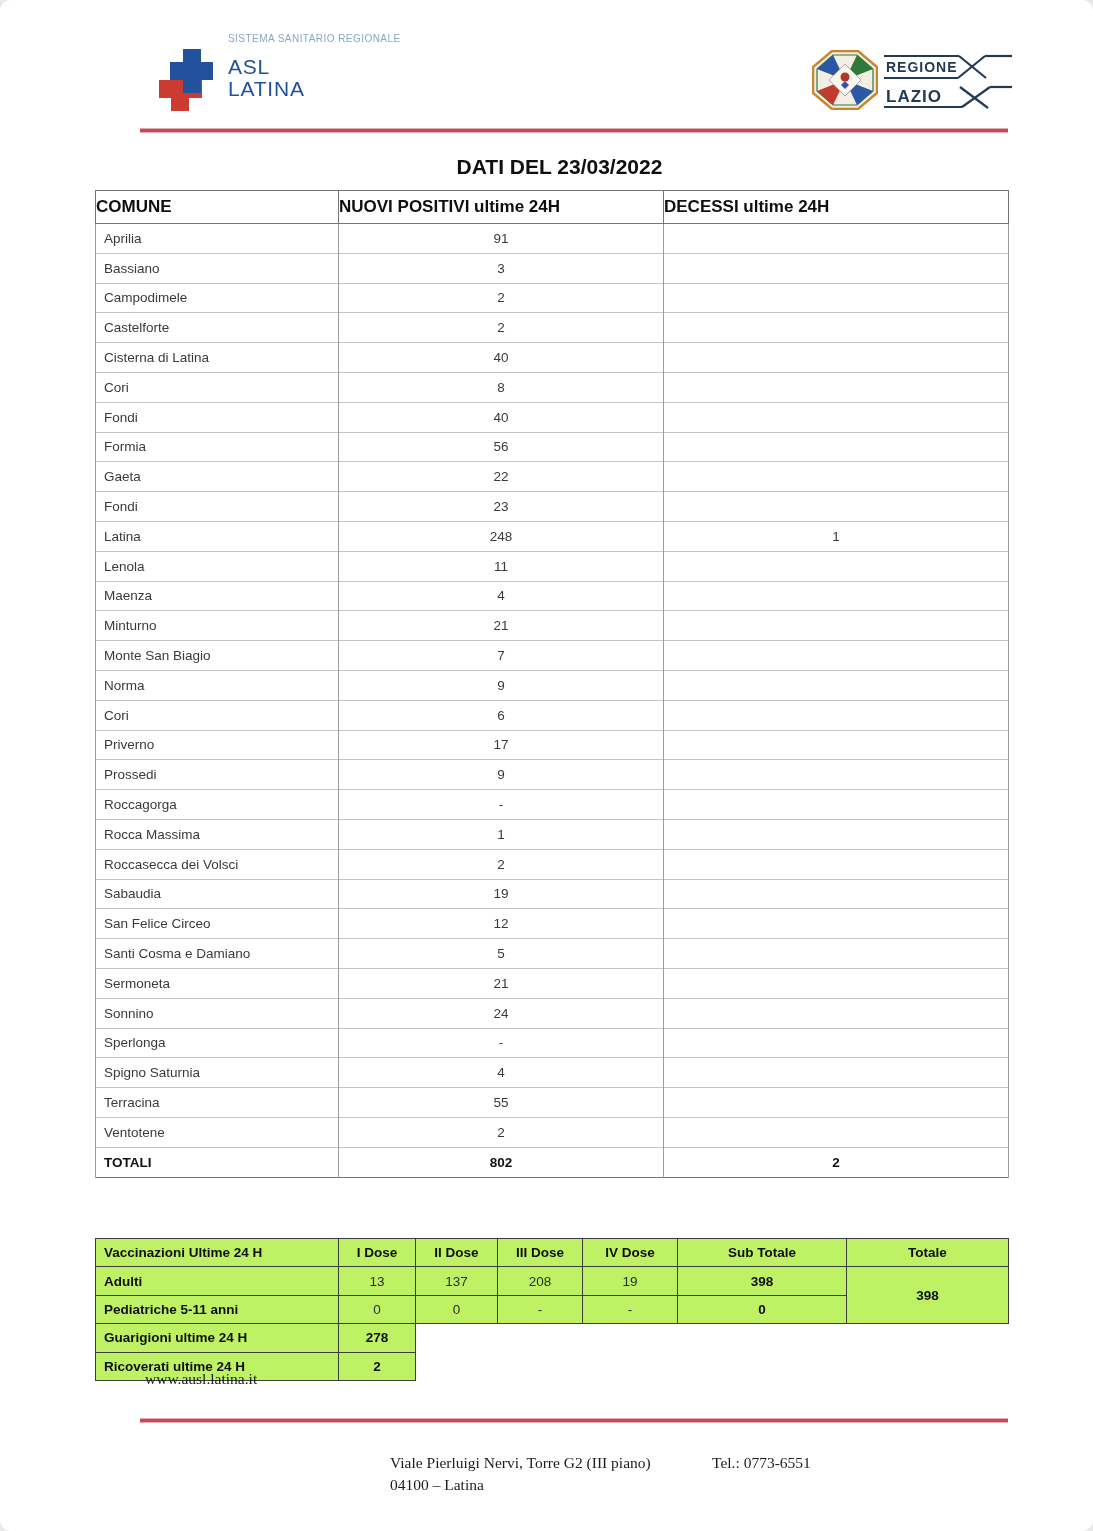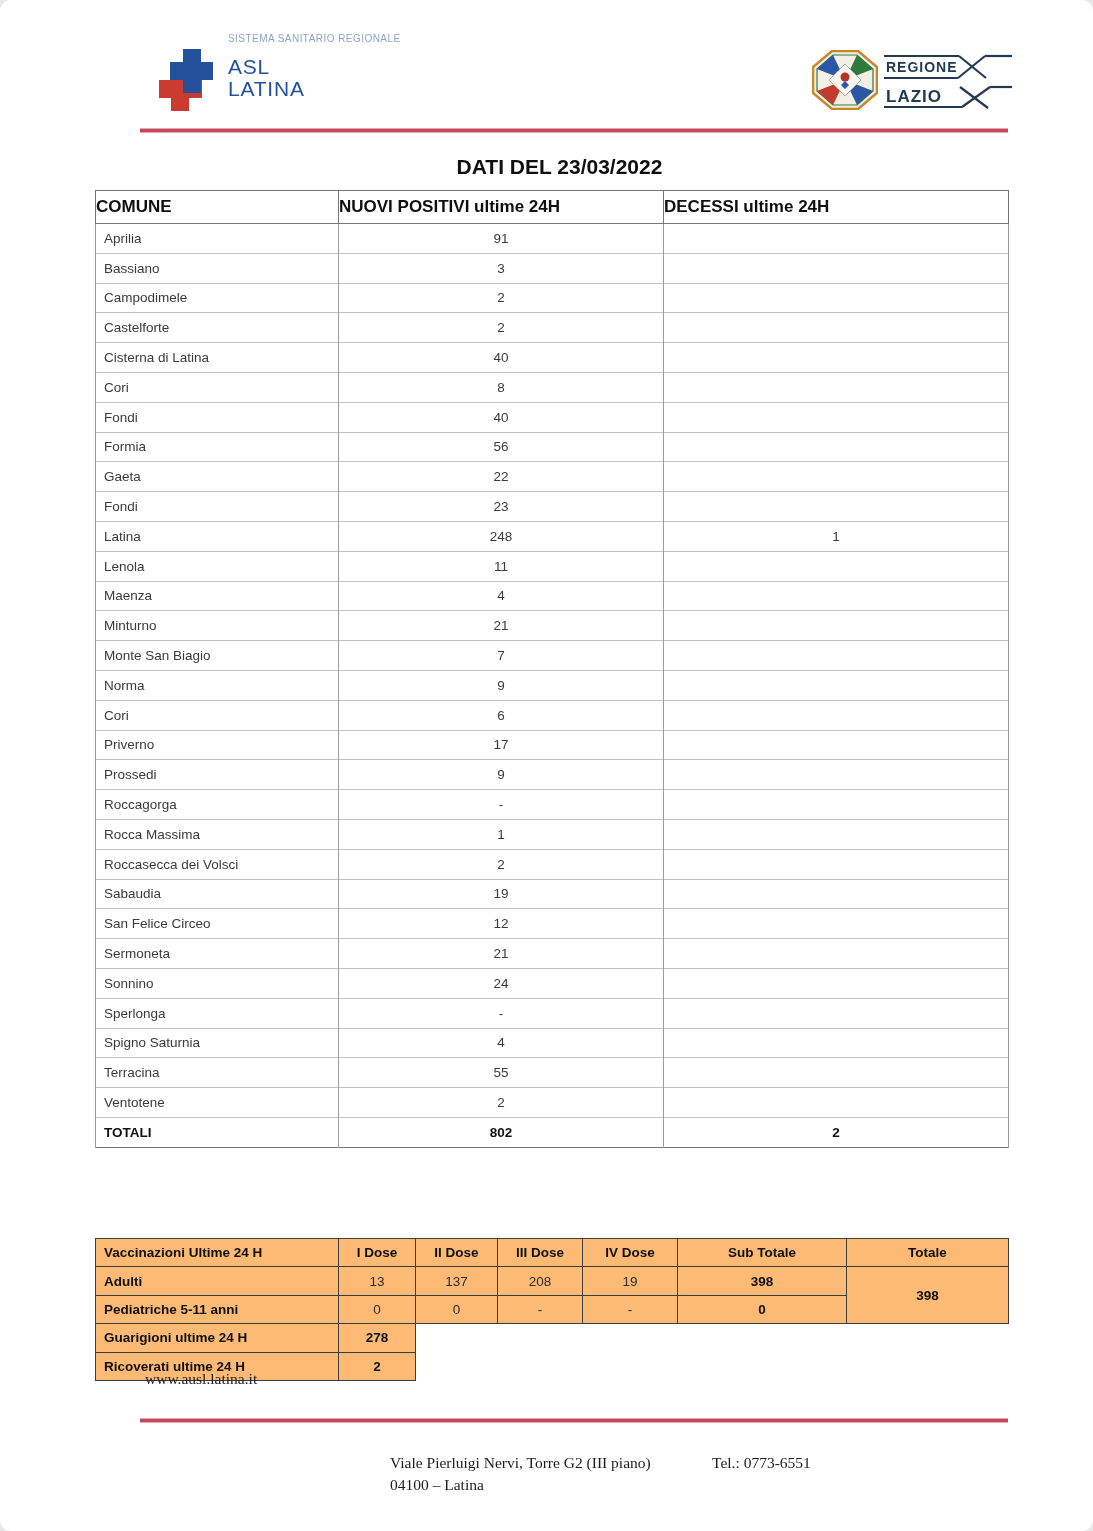--- a/index.html
+++ b/index.html
@@ -28,21 +28,21 @@
   
   table{border-collapse:collapse;table-layout:fixed;}
   .main-table{position:absolute;left:95px;top:190px;width:913px;font-size:13.5px;border:1.5px solid #767676;}
   .main-table th{height:32px;font-size:17px;font-weight:700;color:#0f0f0f;border:1.2px solid #767676;background:#fff;text-align:left;padding:0;}
   .main-table td{height:28.8px;border-left:1px solid #9c9c9c;border-right:1px solid #9c9c9c;border-top:1px solid #c3c3c3;color:#3a3a3a;padding:0;}
   .main-table td.c-name{text-align:left;padding-left:8px;}
   .main-table td.c-val{text-align:center;}
   .main-table tr.totals-row td{font-weight:700;color:#111;}
   
   .vax-table{position:absolute;left:95px;top:1238px;width:913px;font-size:13.5px;}
-  .vax-table th,.vax-table td{height:27.4px;border:1.5px solid #3d3d3d;padding:0;background:#fdba74;}
+  .vax-table th,.vax-table td{height:27.4px;border:1.5px solid #3d3d3d;padding:0;background:#bef264;}
   .vax-table th{font-weight:700;color:#0f0f0f;text-align:center;}
   .vax-table th.lbl,.vax-table td.lbl{text-align:left;padding-left:8px;font-weight:700;color:#0f0f0f;}
   .vax-table td{text-align:center;color:#2c2c2c;}
   .vax-table td.bold{font-weight:700;color:#0f0f0f;}
   .vax-table td.ghost{border:none;background:transparent;}
   
   .footer-text{position:absolute;font-family:"Liberation Serif","DejaVu Serif",serif;font-size:15.5px;color:#1c1c1c;line-height:21.5px;}
   .f-web{left:145px;top:1368px;}
   .f-addr{left:390px;top:1452px;}
   .f-tel{left:712px;top:1452px;}
@@ -229,20 +229,25 @@
           <td class="c-name">Sabaudia</td>
           <td class="c-val">19</td>
           <td class="c-val"></td>
         </tr>
         <tr>
           <td class="c-name">San Felice Circeo</td>
           <td class="c-val">12</td>
           <td class="c-val"></td>
         </tr>
         <tr>
+          <td class="c-name">Santi Cosma e Damiano</td>
+          <td class="c-val">5</td>
+          <td class="c-val"></td>
+        </tr>
+        <tr>
           <td class="c-name">Sermoneta</td>
           <td class="c-val">21</td>
           <td class="c-val"></td>
         </tr>
         <tr>
           <td class="c-name">Sonnino</td>
           <td class="c-val">24</td>
           <td class="c-val"></td>
         </tr>
         <tr>

